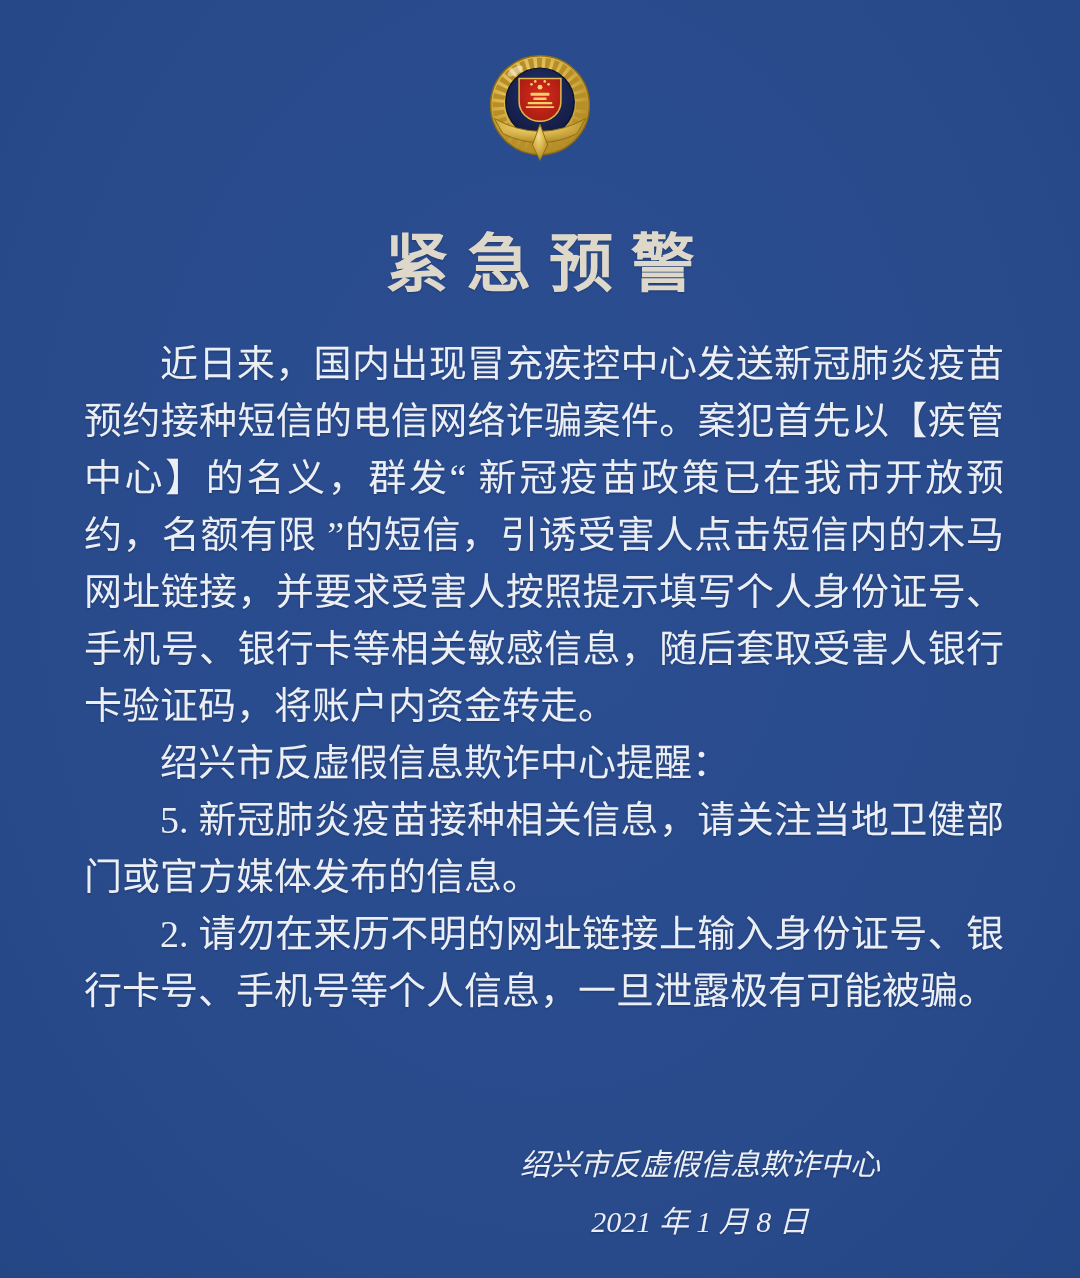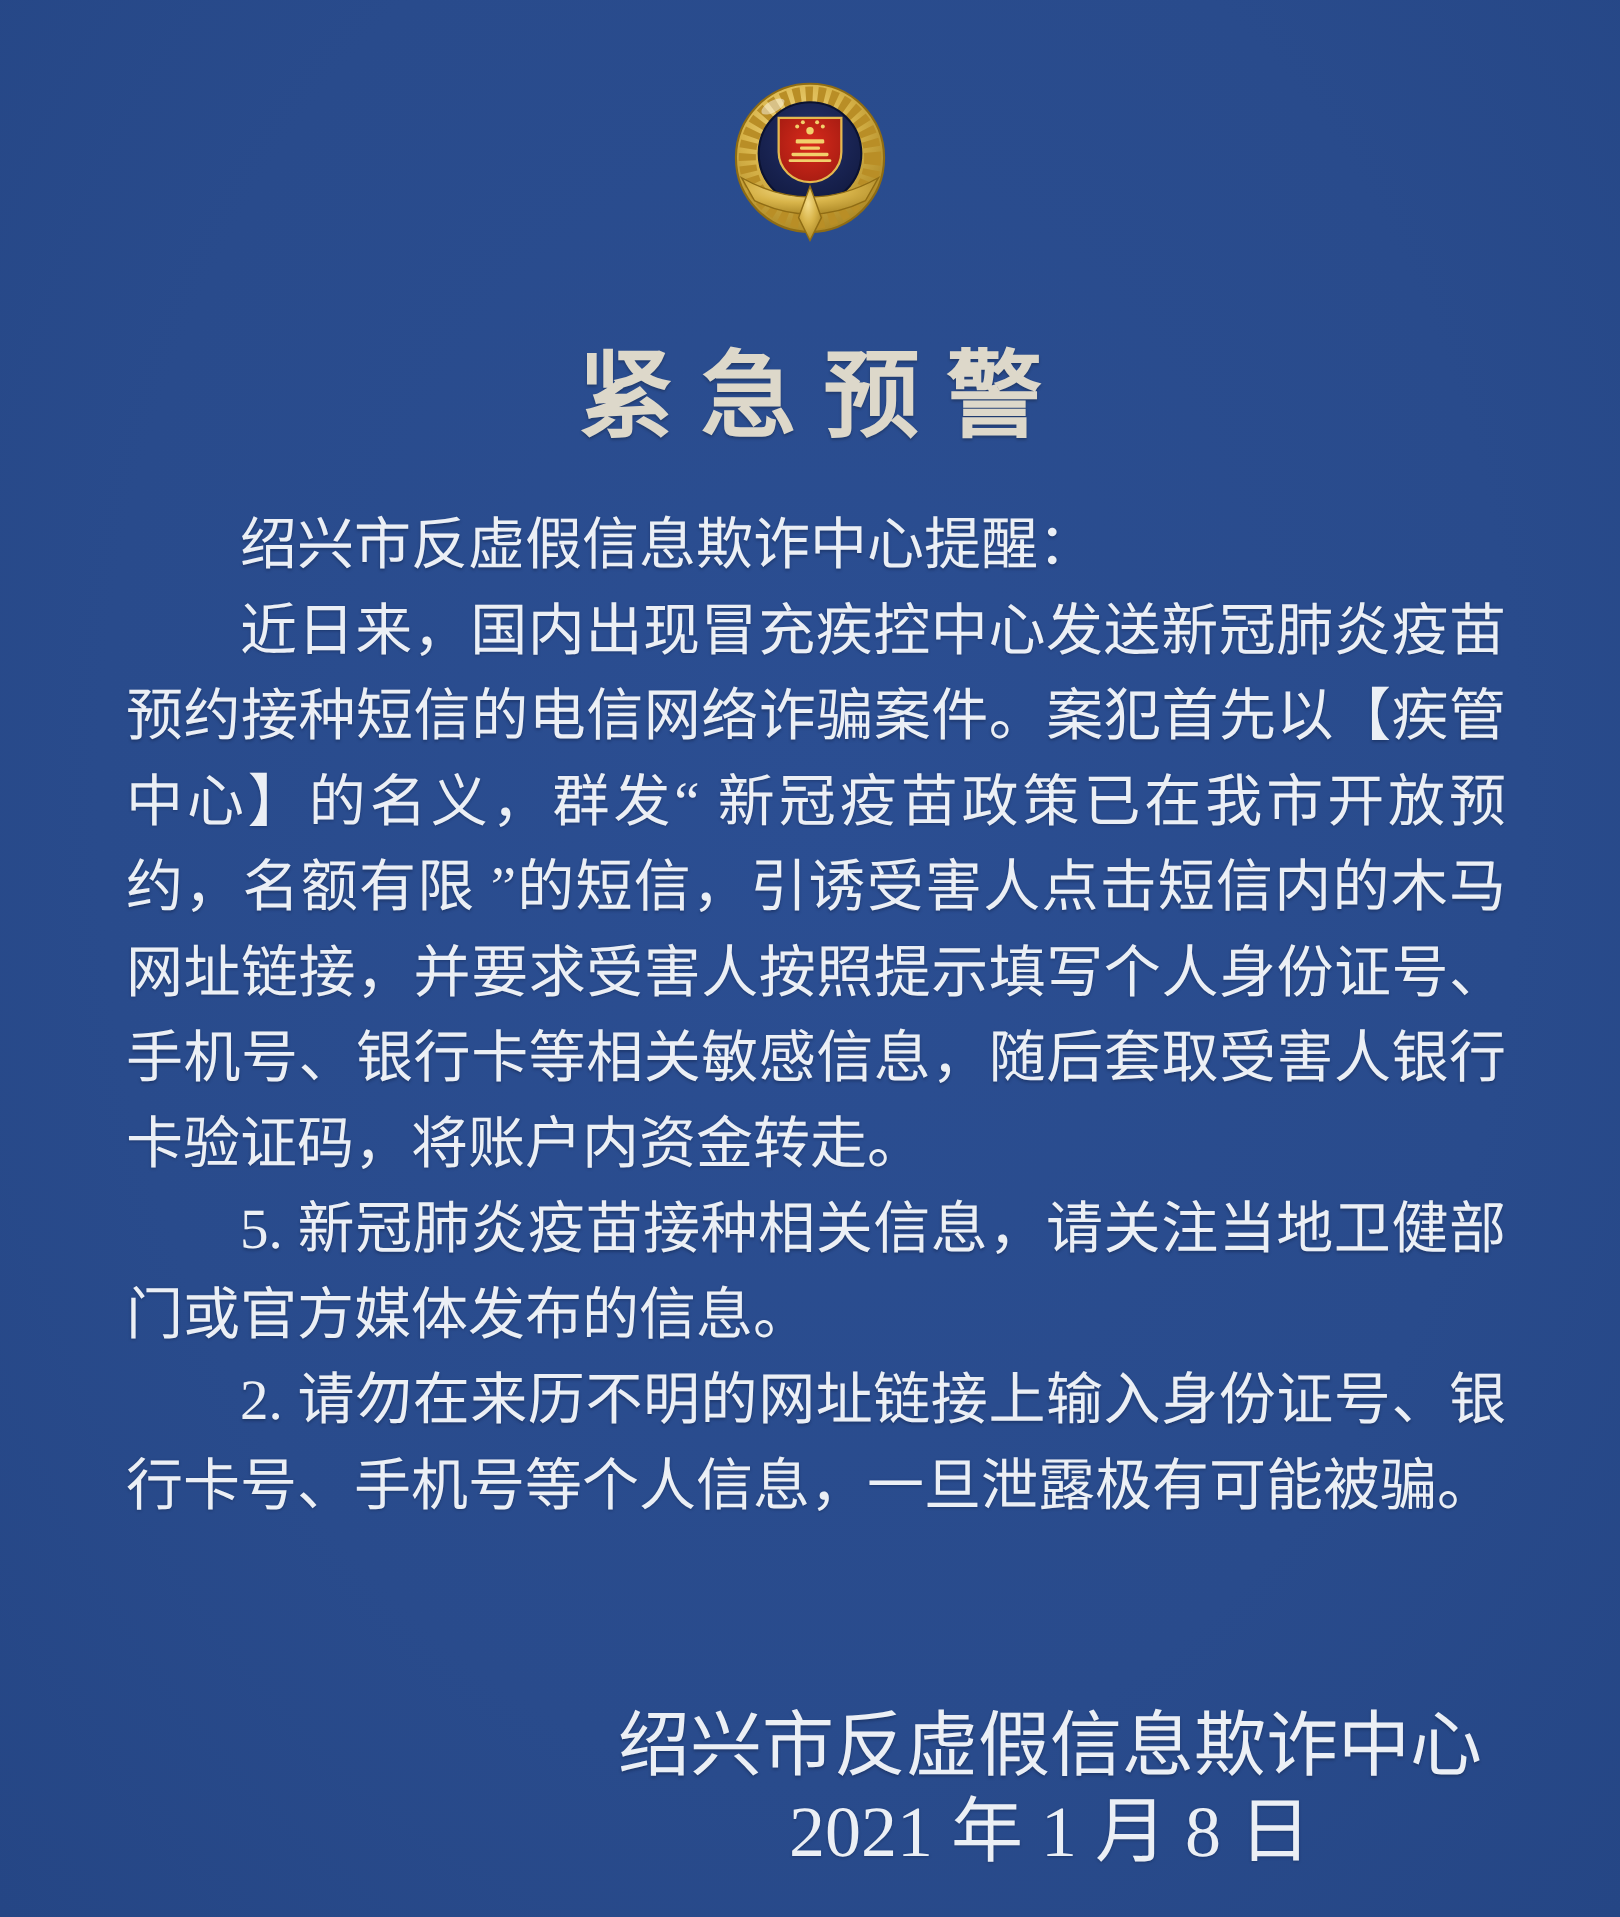--- a/index.html
+++ b/index.html
@@ -61,23 +61,24 @@
     margin:0;
     text-indent:2em;
   }
   .footer{
     position:absolute;
     top:1136px;
     left:320px;
     right:0;
     text-align:center;
     color:var(--body_text);
-    font-size:48px;
+    font-size:30px;
     line-height:57px;
     text-shadow:0 1px 2px rgba(10,20,50,0.35);
+    font-style:italic;
   }
 </style>
 </head>
 <body>
 
 <div class="poster">
 
   <div class="badge" aria-hidden="true">
     <svg viewBox="0 0 120 120" xmlns="http://www.w3.org/2000/svg">
       <defs>
@@ -120,22 +121,22 @@
       <rect x="45" y="57" width="30" height="2" rx="1" fill="#F2D06B"></rect>
 
       <path d="M12,70 Q60,97 108,70 L99,86 Q60,105 21,86 Z" fill="url(#gGold)" stroke="#8F6C14" stroke-width="1"></path>
       <path d="M60,76 L68,98 L60,114 L52,98 Z" fill="url(#gGold)" stroke="#8F6C14" stroke-width="1"></path>
     </svg>
   </div>
 
   <h1 class="title">紧急预警</h1>
 
   <div class="content">
+    <p>近日来，国内出现冒充疾控中心发送新冠肺炎疫苗预约接种短信的电信网络诈骗案件。案犯首先以【疾管中心】的名义，群发“ 新冠疫苗政策已在我市开放预约，名额有限 ”的短信，引诱受害人点击短信内的木马网址链接，并要求受害人按照提示填写个人身份证号、手机号、银行卡等相关敏感信息，随后套取受害人银行卡验证码，将账户内资金转走。</p>
     <p>绍兴市反虚假信息欺诈中心提醒：</p>
-    <p>近日来，国内出现冒充疾控中心发送新冠肺炎疫苗预约接种短信的电信网络诈骗案件。案犯首先以【疾管中心】的名义，群发“ 新冠疫苗政策已在我市开放预约，名额有限 ”的短信，引诱受害人点击短信内的木马网址链接，并要求受害人按照提示填写个人身份证号、手机号、银行卡等相关敏感信息，随后套取受害人银行卡验证码，将账户内资金转走。</p>
     <p>5. 新冠肺炎疫苗接种相关信息，请关注当地卫健部门或官方媒体发布的信息。</p>
     <p>2. 请勿在来历不明的网址链接上输入身份证号、银行卡号、手机号等个人信息，一旦泄露极有可能被骗。</p>
   </div>
 
   <div class="footer">
     <div>绍兴市反虚假信息欺诈中心</div>
     <div>2021 年 1 月 8 日</div>
   </div>
 
 </div>

